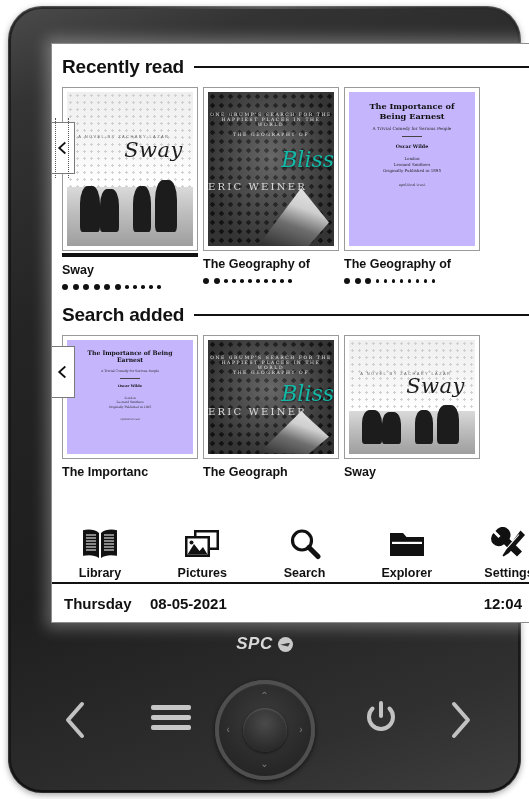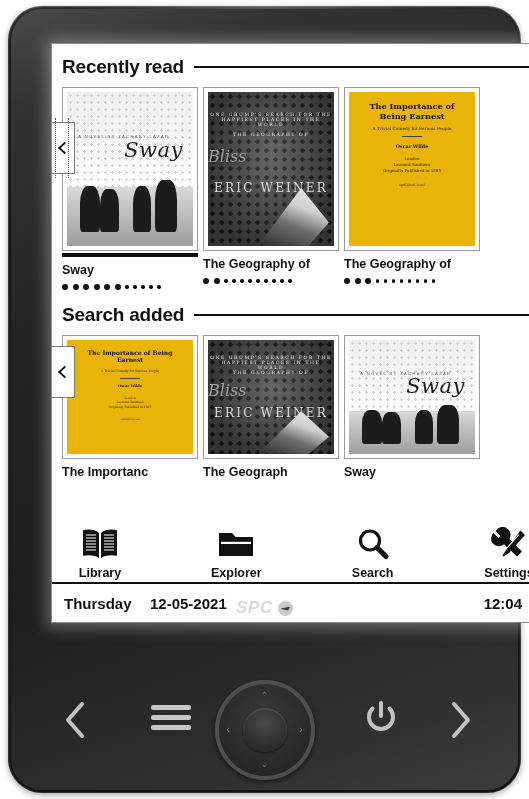--- a/index.html
+++ b/index.html
@@ -148,38 +148,38 @@
     background-image: radial-gradient(circle, #1a1a1a 2.1px, transparent 2.3px);
     background-size: 9px 9px;
   }
   .art-bliss .vign { position:absolute; inset:0;
     background: radial-gradient(ellipse at 50% 42%, rgba(255,255,255,.16) 0%, rgba(0,0,0,.30) 75%); }
   .art-bliss .t-small {
     position:absolute; left:0; right:0; text-align:center; color:#e6e6e6;
     font-size:4.5px; letter-spacing:1.6px; font-family:"DejaVu Serif", serif;
   }
   .art-bliss .t-title {
-    position:absolute; left:0; right:0; text-align:left; top:36%;
-    color:#a3a3a3; font-size:16px; font-style:italic;
+    position:absolute; left:0; right:0; text-align:right; top:36%;
+    color:#14b8a6; font-size:22px; font-style:italic;
     font-family:"DejaVu Serif", serif;
     text-shadow: 0 1px 2px rgba(0,0,0,.6);
   }
   .art-bliss .t-auth {
-    position:absolute; left:0; right:0; text-align:center; top:58%;
-    color:#dcdcdc; font-size:12px; letter-spacing:2.2px;
+    position:absolute; left:0; right:0; text-align:left; top:58%;
+    color:#dcdcdc; font-size:10px; letter-spacing:2.2px;
     font-family:"DejaVu Serif", serif;
   }
   .art-bliss .plane {
     position:absolute; right:4%; bottom:0; width:58%; height:40%;
     background: linear-gradient(200deg, #f2f2f2 0%, #cfcfcf 38%, #6e6e6e 62%, #2a2a2a 100%);
     clip-path: polygon(4% 98%, 62% 6%, 100% 62%, 72% 100%);
   }
 
   
-  .art-earnest { background:#eab308; }
+  .art-earnest { background:#c4b5fd; }
   .art-earnest .tp {
     position:absolute; inset:0; padding: 7% 8% 0;
     text-align:center; font-family:"DejaVu Serif", serif; color:#111;
   }
   .art-earnest .e-h { font-weight:bold; line-height:1.22; }
   .art-earnest .e-sub { color:#2e2e2e; margin-top:5%; }
   .art-earnest .e-rule { margin:5% auto; width:18%; border-top:1px solid #444; }
   .art-earnest .e-auth { font-weight:bold; }
   .art-earnest .e-blk { margin-top:7%; line-height:1.5; color:#2b2b2b; }
   .art-earnest .e-foot { margin-top:8%; color:#3a3a3a; }
@@ -215,21 +215,21 @@
     content:""; position:absolute; left:50%; transform:translateX(-50%);
     top:-5px; width:6px; height:3px; background:#111;
   }
   .battery span {
     position:absolute; left:1px; right:1px; bottom:1px; top: 4px; background:#111;
   }
 
   
   #brand {
     position:absolute; z-index: 6;
-    left: 0; right: 0; top: 592px;
+    left: 0; right: 0; top: 628px;
     text-align:center;
     display:flex; align-items:center; justify-content:center; gap:5px;
   }
   #brand .spc {
     font-size: 17px; font-weight: bold; font-style: italic;
     color:#d8d8d8; letter-spacing:.5px;
     font-family:"Liberation Sans", sans-serif;
   }
   #brand .mark {
     width: 15px; height: 15px; border-radius:50%;
@@ -470,51 +470,64 @@
                 <path d="M6 8h10M6 11h10M6 14h10M6 17h10M6 20h10M6 23h10"></path>
                 <path d="M24 8h10M24 11h10M24 14h10M24 17h10M24 20h10M24 23h10"></path>
               </g>
             </svg>
           </div>
           <div class="tlabel">Library</div>
         </div>
         <div class="tool">
           <div class="glyph">
             <svg width="40" height="34" viewBox="0 0 40 34">
-              <path d="M3 6 H16 L19.5 10 H37 V13 H3 Z" fill="#111"></path>
-              <path d="M3 13 H37 V29 H3 Z" fill="#111"></path>
-              <path d="M5 14.8 H35 V17 H5 Z" fill="#fff"></path>
-            </svg>
-          </div>
-          <div class="tlabel">Explorer</div>
+              <rect x="12" y="3" width="25" height="20" fill="#111"></rect>
+              <rect x="14.5" y="5.5" width="20" height="15" fill="#fff"></rect>
+              <rect x="3" y="9" width="25" height="21" fill="#111"></rect>
+              <rect x="5.5" y="11.5" width="20" height="16" fill="#fff"></rect>
+              <path d="M5.5 27.5 L12 17 L17.5 24 L21 20 L25.5 27.5 Z" fill="#111"></path>
+              <circle cx="9.5" cy="15.5" r="2" fill="#111"></circle>
+            </svg>
+          </div>
+          <div class="tlabel">Pictures</div>
         </div>
         <div class="tool">
           <div class="glyph">
             <svg width="40" height="34" viewBox="0 0 40 34">
               <circle cx="17" cy="13.5" r="9.5" fill="none" stroke="#111" stroke-width="3.2"></circle>
               <line x1="24" y1="20.5" x2="33" y2="29.5" stroke="#111" stroke-width="5.2" stroke-linecap="round"></line>
             </svg>
           </div>
           <div class="tlabel">Search</div>
+        </div>
+        <div class="tool">
+          <div class="glyph">
+            <svg width="40" height="34" viewBox="0 0 40 34">
+              <path d="M3 6 H16 L19.5 10 H37 V13 H3 Z" fill="#111"></path>
+              <path d="M3 13 H37 V29 H3 Z" fill="#111"></path>
+              <path d="M5 14.8 H35 V17 H5 Z" fill="#fff"></path>
+            </svg>
+          </div>
+          <div class="tlabel">Explorer</div>
         </div>
         <div class="tool">
           <div class="glyph">
             <svg width="40" height="34" viewBox="0 0 40 34">
               <path d="M6.5 4 L11.5 9 L9.5 11 L4.5 6 A7.5 7.5 0 0 0 15 17.2 L28 29.5 L33 24.5 L20.5 12 A7.5 7.5 0 0 0 6.5 4 Z" fill="#111"></path>
               <path d="M31.5 3.5 L36 8 L20 26 L14.5 29.5 L13.5 28.5 L17 23 Z" fill="#111"></path>
               <line x1="30" y1="7.5" x2="18" y2="21" stroke="#fff" stroke-width="1.1"></line>
             </svg>
           </div>
           <div class="tlabel">Settings</div>
         </div>
       </div>
 
     <div id="statusbar">
       <span id="sb-day">Thursday</span>
-      <span id="sb-date">12-05-2021</span>
+      <span id="sb-date">08-05-2021</span>
       <span id="sb-right">
         <span>12:04</span>
         <span class="battery">
             <span></span>
           </span>
       </span>
     </div>
   </div>
 
   <div id="brand">

